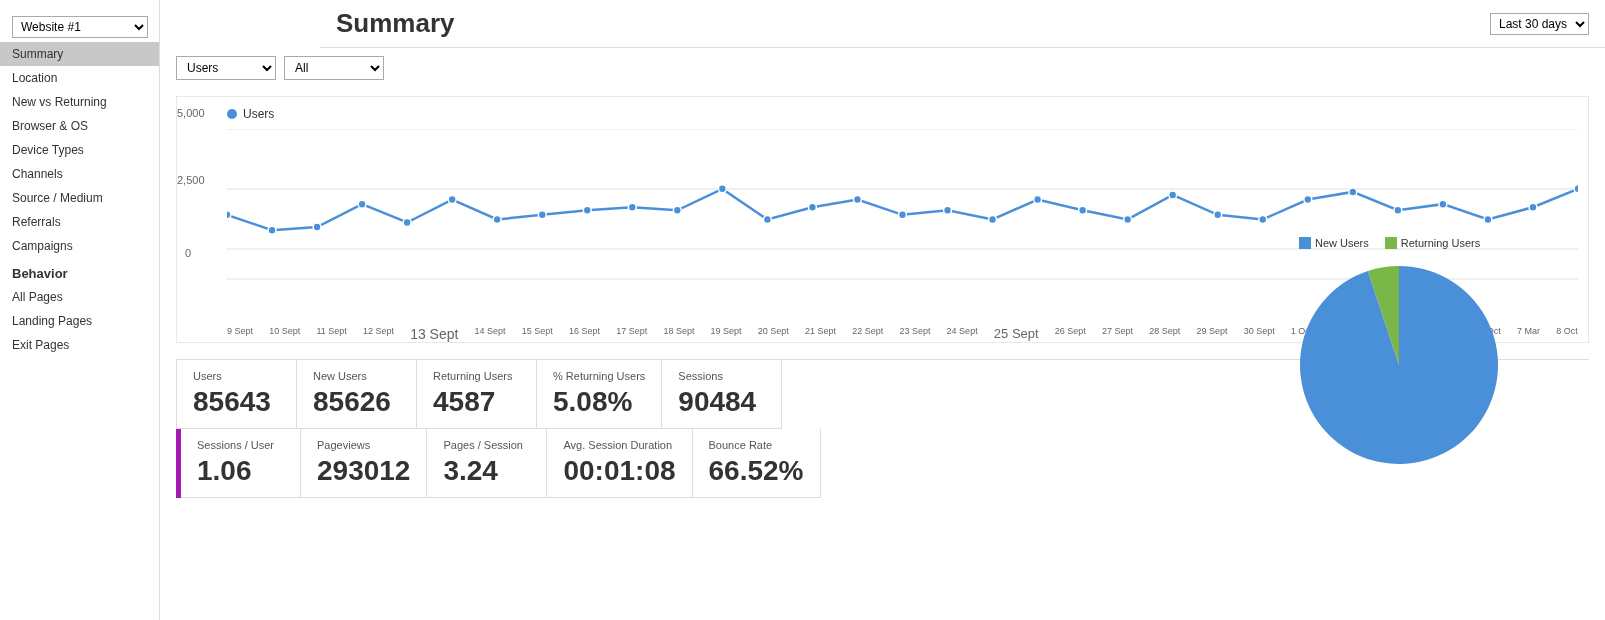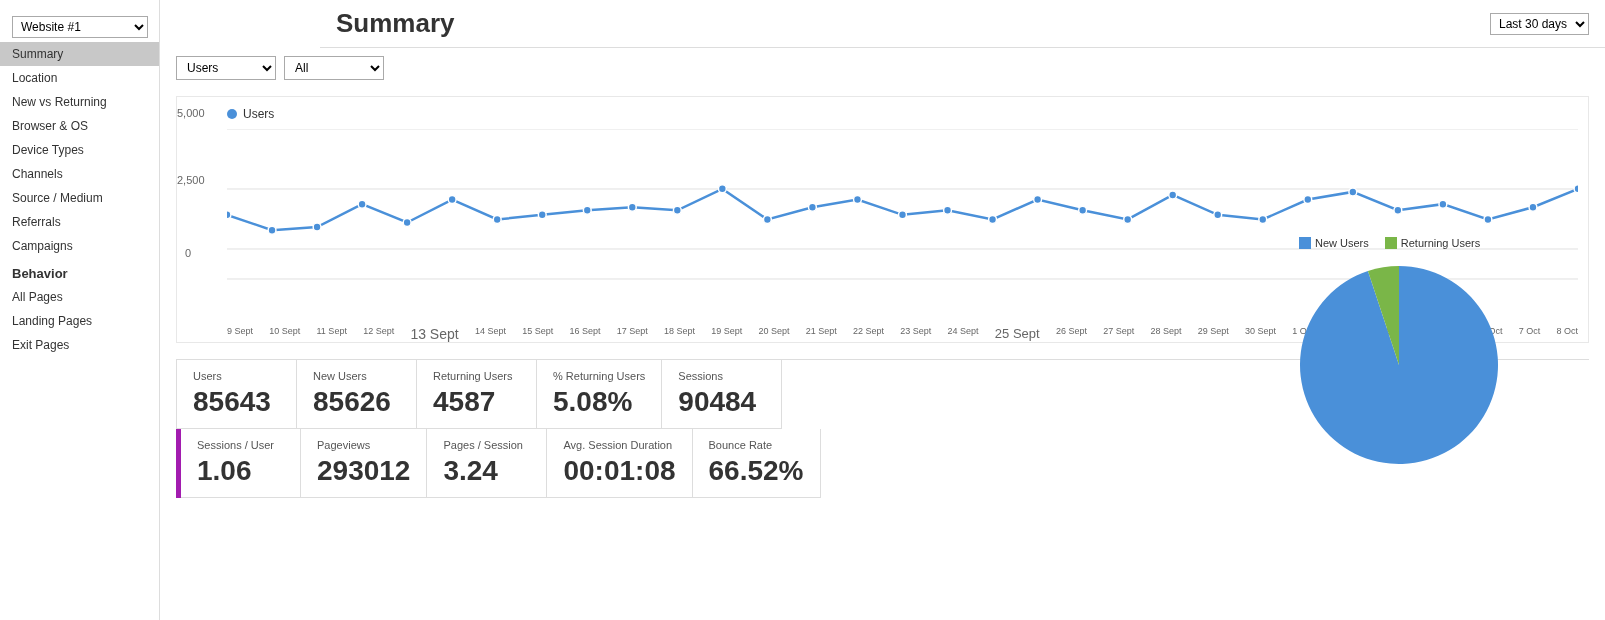--- a/index.html
+++ b/index.html
@@ -271,21 +271,21 @@
           <span style="font-size: 9px; color: rgb(102, 102, 102); transform: none; white-space: nowrap;">27 Sept</span>
           <span style="font-size: 9px; color: rgb(102, 102, 102); transform: none; white-space: nowrap;">28 Sept</span>
           <span style="font-size: 9px; color: rgb(102, 102, 102); transform: none; white-space: nowrap;">29 Sept</span>
           <span style="font-size: 9px; color: rgb(102, 102, 102); transform: none; white-space: nowrap;">30 Sept</span>
           <span style="font-size: 9px; color: rgb(102, 102, 102); transform: none; white-space: nowrap;">1 Oct</span>
           <span style="font-size: 9px; color: rgb(102, 102, 102); transform: none; white-space: nowrap;">2 Oct</span>
           <span style="font-size: 9px; color: rgb(102, 102, 102); transform: none; white-space: nowrap;">3 Oct</span>
           <span style="font-size: 9px; color: rgb(102, 102, 102); transform: none; white-space: nowrap;">4 Oct</span>
           <span style="font-size: 9px; color: rgb(102, 102, 102); transform: none; white-space: nowrap;">5 Oct</span>
           <span style="font-size: 9px; color: rgb(102, 102, 102); transform: none; white-space: nowrap;">6 Oct</span>
-          <span style="font-size: 9px; color: rgb(102, 102, 102); transform: none; white-space: nowrap;">7 Oct</span>
+          <span style="font-size: 9px; color: rgb(102, 102, 102); transform: none; white-space: nowrap;">7 Mar</span>
           <span style="font-size: 9px; color: rgb(102, 102, 102); transform: none; white-space: nowrap;">8 Oct</span>
         </div>
     </div>
 
     <div id="stats-pie-wrapper">
       <div id="stats-section">
         <div id="stats-row1" class="stats-grid" style="display:flex;border-top:1px solid #ddd;border-left:1px solid #ddd;margin-bottom:0;">
             <div class="stat-cell">
               <div class="stat-label">Users</div>
               <div class="stat-value">85643</div>

